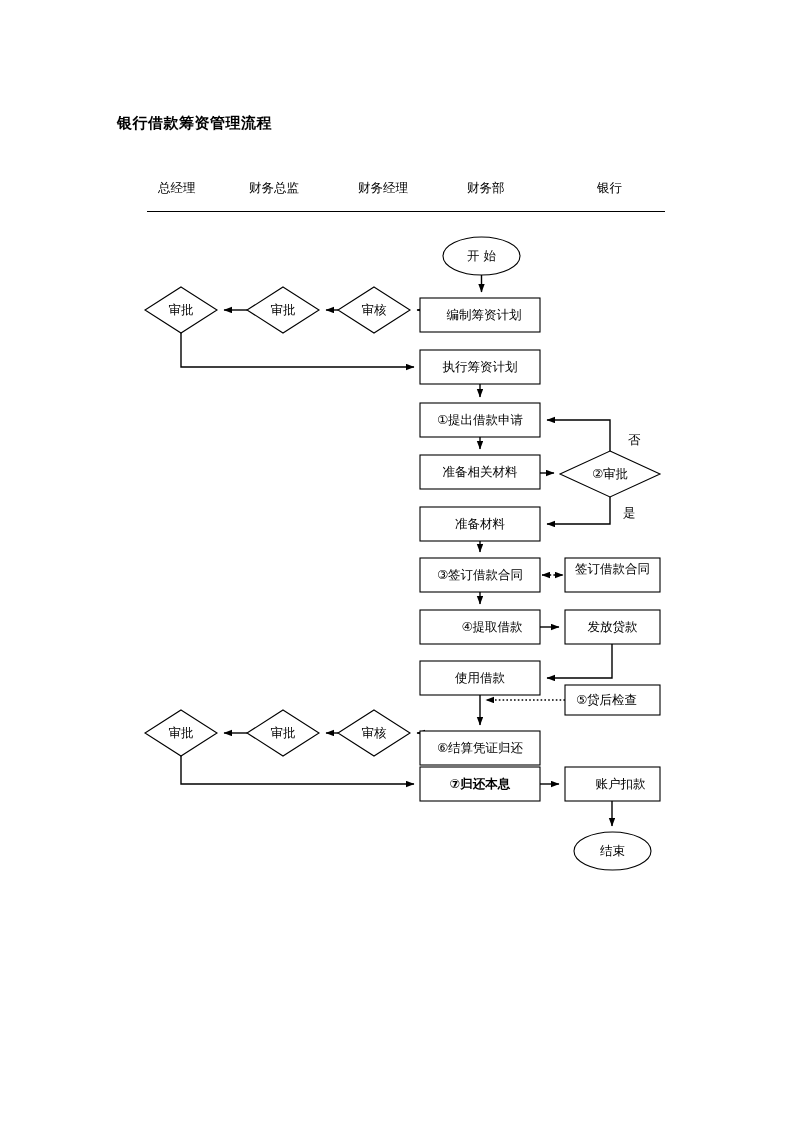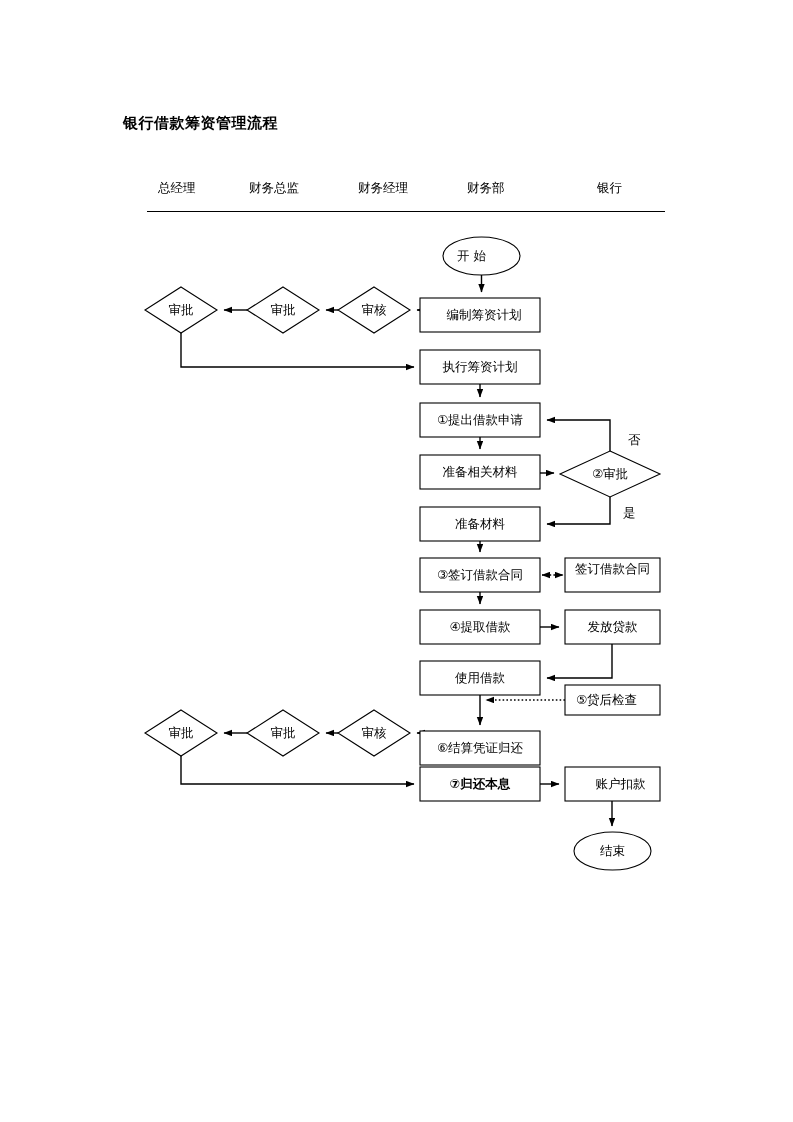--- a/index.html
+++ b/index.html
@@ -22,21 +22,20 @@
     height: 1122px;
   }
   #doc-title {
     position: absolute;
     left: 117px;
     top: 114px;
     font-size: 15px;
     font-weight: bold;
     letter-spacing: 0.5px;
     white-space: nowrap;
-    margin-left: 6px;
   }
   .col-header {
     position: absolute;
     top: 180px;
     font-size: 12.5px;
     white-space: nowrap;
     color: #000;
   }
   #header-rule {
     position: absolute;
@@ -170,33 +169,33 @@
         <polygon points="374,710 410,733 374,756 338,733"></polygon>
         <polygon points="283,710 319,733 283,756 247,733"></polygon>
         <polygon points="181,710 217,733 181,756 145,733"></polygon>
         <rect x="420" y="767" width="120" height="34"></rect>
         <rect x="565" y="767" width="95" height="34"></rect>
         <ellipse cx="612.5" cy="851" rx="38.5" ry="19"></ellipse>
       </g>
   </svg>
 
   <div id="node-labels">
-      <div class="node-label" style="left: 433px; top: 237px; width: 77px; height: 38px;">开 始</div>
+      <div class="node-label" style="left: 443px; top: 237px; width: 77px; height: 38px;">开 始</div>
       <div class="node-label" style="left: 420px; top: 298px; width: 128px; height: 34px;">编制筹资计划</div>
       <div class="node-label" style="left: 338px; top: 287px; width: 72px; height: 46px;">审核</div>
       <div class="node-label" style="left: 247px; top: 287px; width: 72px; height: 46px;">审批</div>
       <div class="node-label" style="left: 145px; top: 287px; width: 72px; height: 46px;">审批</div>
       <div class="node-label" style="left: 420px; top: 350px; width: 120px; height: 34px;">执行筹资计划</div>
       <div class="node-label" style="left: 420px; top: 403px; width: 120px; height: 34px;">①提出借款申请</div>
       <div class="node-label" style="left: 420px; top: 455px; width: 120px; height: 34px;">准备相关材料</div>
       <div class="node-label" style="left: 560px; top: 451px; width: 100px; height: 46px;">②审批</div>
       <div class="node-label" style="left: 420px; top: 507px; width: 120px; height: 34px;">准备材料</div>
       <div class="node-label" style="left: 420px; top: 558px; width: 120px; height: 34px;">③签订借款合同</div>
       <div class="node-label" style="left: 565px; top: 552px; width: 95px; height: 34px;">签订借款合同</div>
-      <div class="node-label" style="left: 420px; top: 610px; width: 120px; height: 34px;">④提取借款</div>
+      <div class="node-label" style="left: 420px; top: 610px; width: 144px; height: 34px;">④提取借款</div>
       <div class="node-label" style="left: 565px; top: 610px; width: 95px; height: 34px;">发放贷款</div>
       <div class="node-label" style="left: 420px; top: 661px; width: 120px; height: 34px;">使用借款</div>
       <div class="node-label" style="left: 565px; top: 685px; width: 83px; height: 30px;">⑤贷后检查</div>
       <div class="node-label" style="left: 420px; top: 731px; width: 120px; height: 34px;">⑥结算凭证归还</div>
       <div class="node-label" style="left: 338px; top: 710px; width: 72px; height: 46px;">审核</div>
       <div class="node-label" style="left: 247px; top: 710px; width: 72px; height: 46px;">审批</div>
       <div class="node-label" style="left: 145px; top: 710px; width: 72px; height: 46px;">审批</div>
       <div class="node-label" style="left: 420px; top: 767px; width: 120px; height: 34px; font-weight: bold;">⑦归还本息</div>
       <div class="node-label" style="left: 565px; top: 767px; width: 95px; height: 34px; padding-left: 8px;">账户扣款</div>
       <div class="node-label" style="left: 574px; top: 832px; width: 77px; height: 38px;">结束</div>

